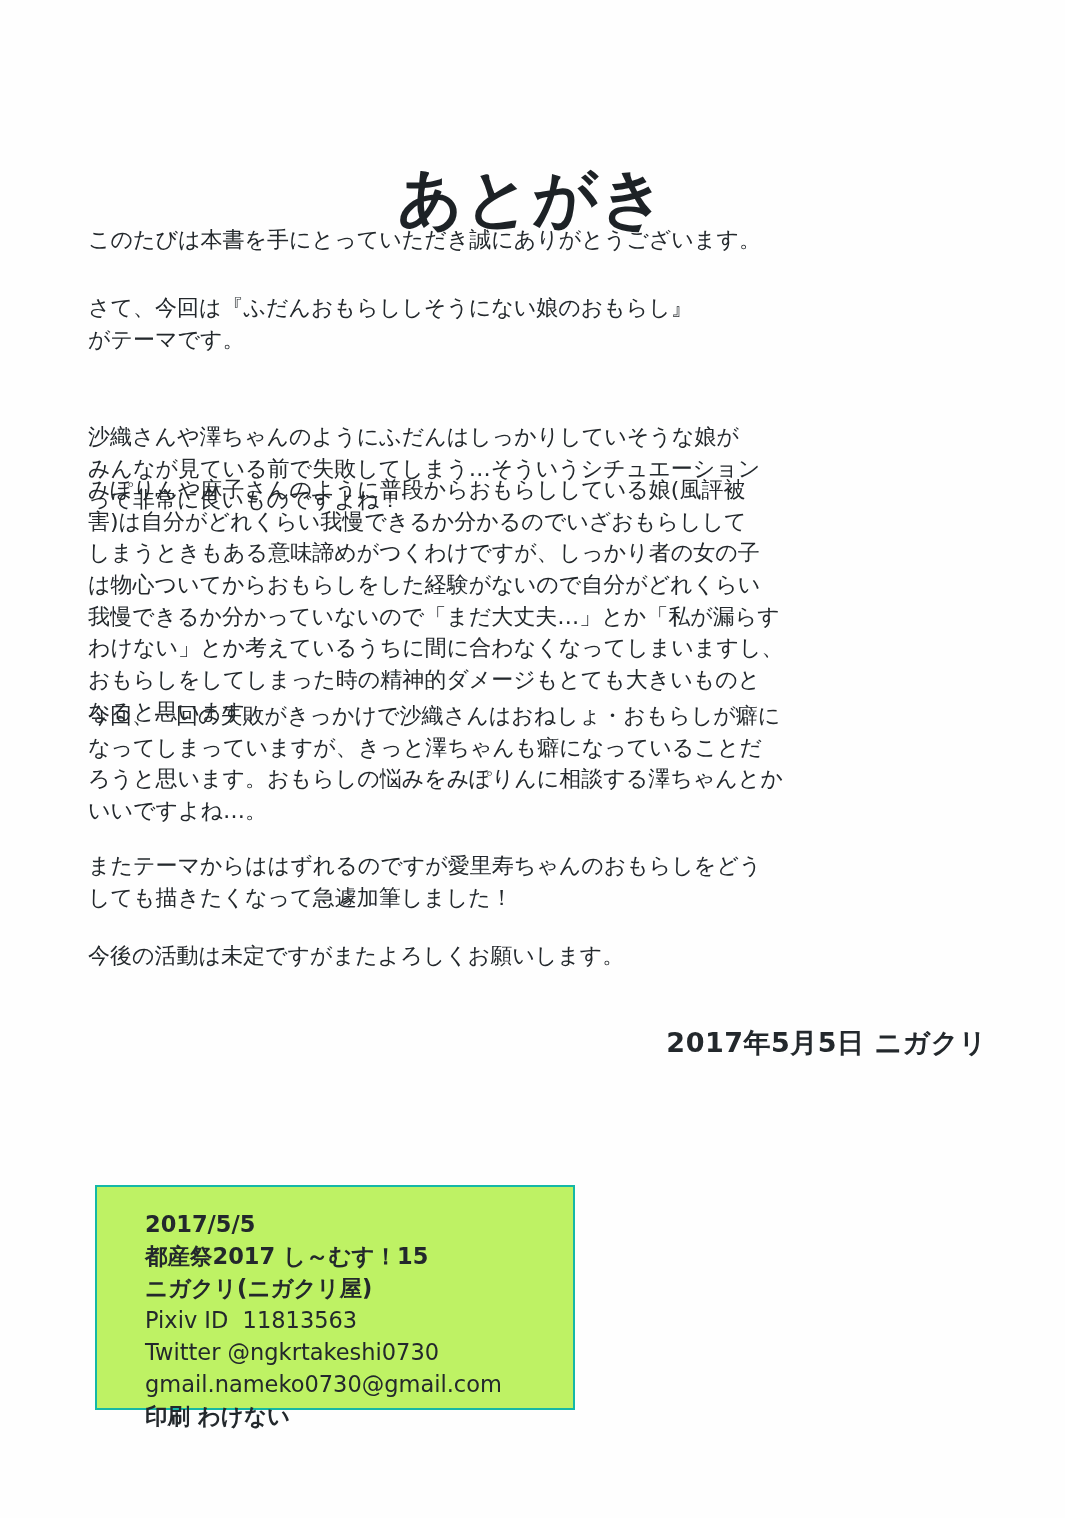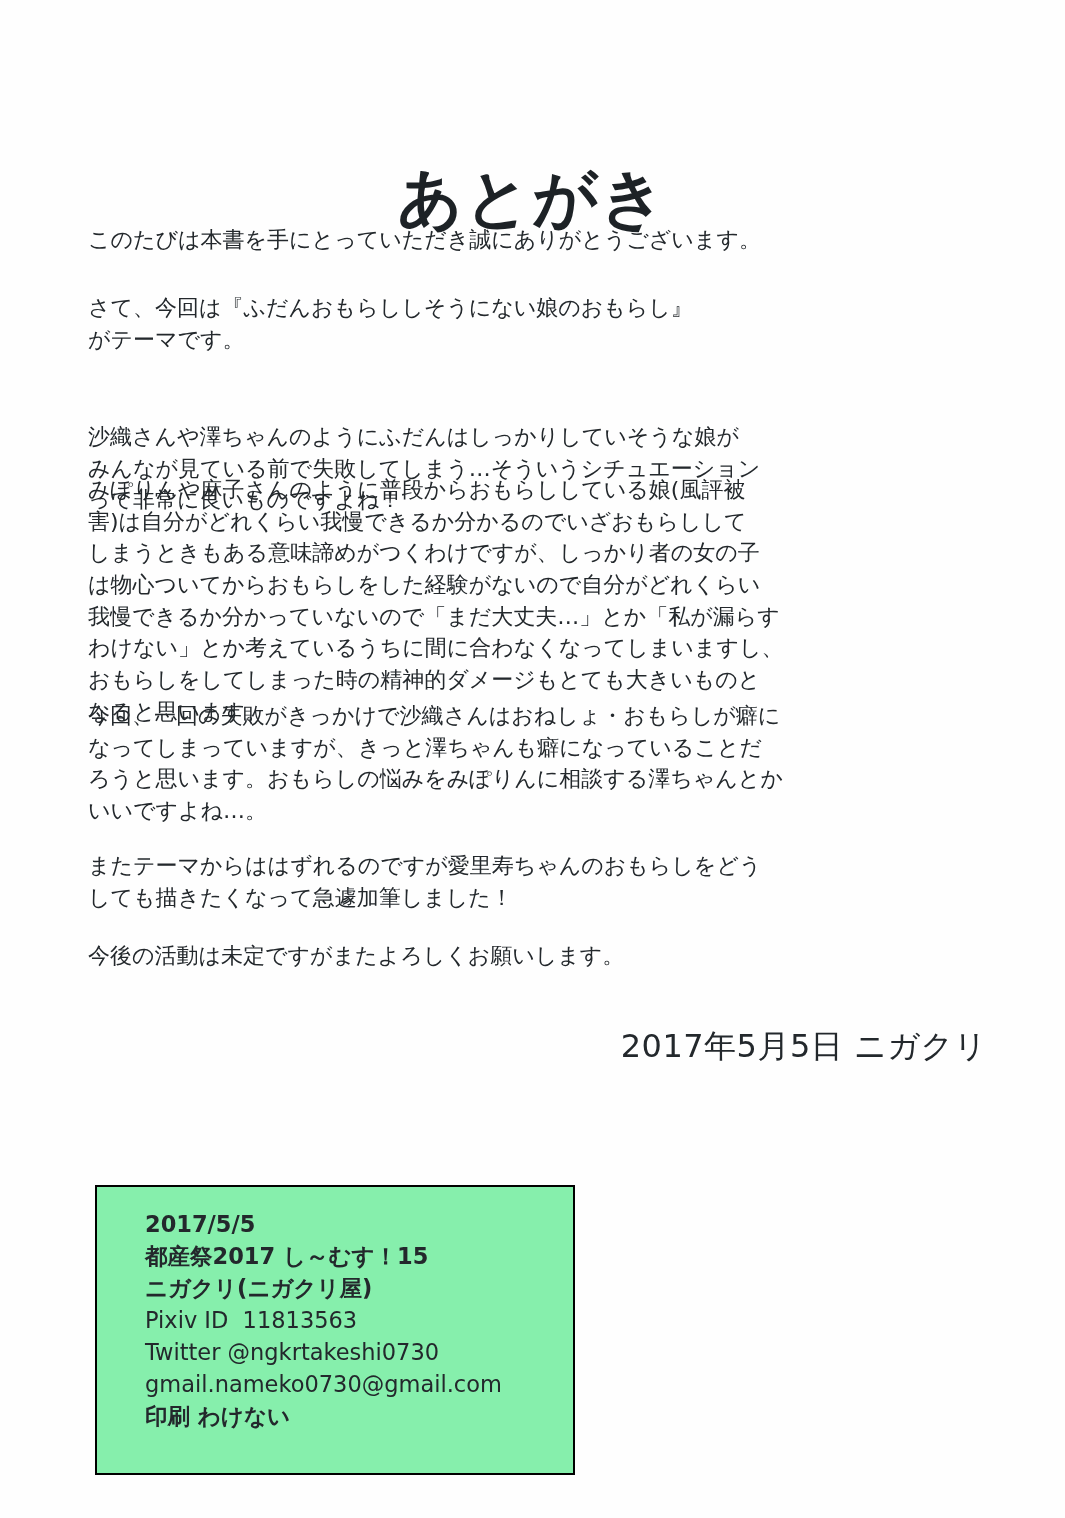--- a/index.html
+++ b/index.html
@@ -45,35 +45,35 @@
   .p3 { top: 382px; }
   .p4 { top: 474px; }
   .p5 { top: 700px; }
   .p6 { top: 850px; }
   .p7 { top: 940px; }
 
   .sig {
     position: absolute;
     top: 1025px;
     right: 78px;
-    font-size: 32px;
-    font-weight: 400;
+    font-size: 27px;
+    font-weight: 700;
     letter-spacing: 0.5px;
     color: #23282c;
   }
 
   .colophon {
     position: absolute;
     left: 95px;
     top: 1185px;
     width: 480px;
-    height: 290px;
-    border: 2px solid #000000;
+    height: 225px;
+    border: 2px solid #14b8a6;
     box-sizing: border-box;
-    background: #86efac;
+    background: #bef264;
   }
   .colophon-inner {
     padding: 22px 0 0 48px;
   }
   .colophon-line {
     font-size: 22.5px;
     line-height: 1.42;
     color: #23282c;
     white-space: pre;
     font-weight: 500;

